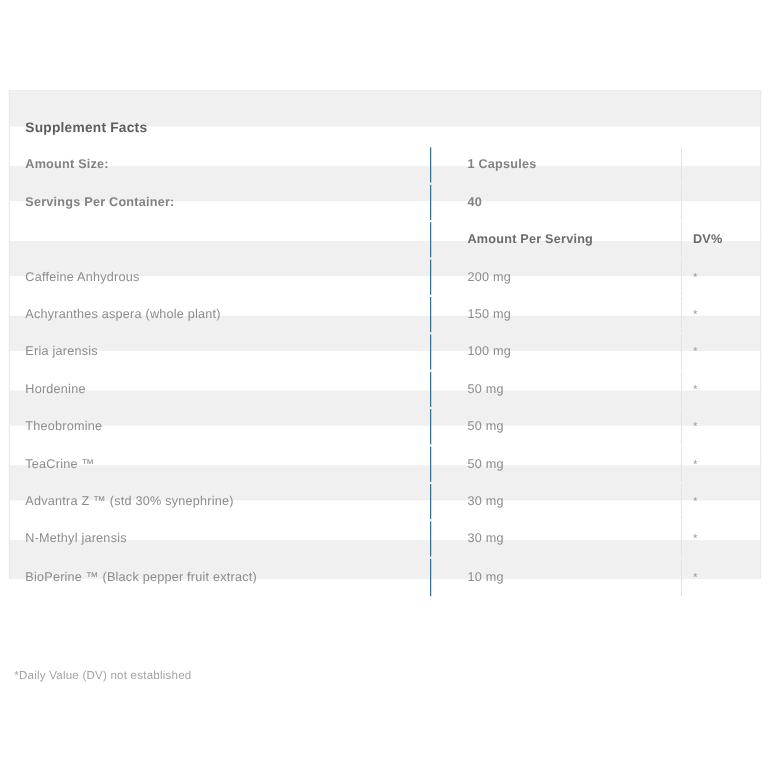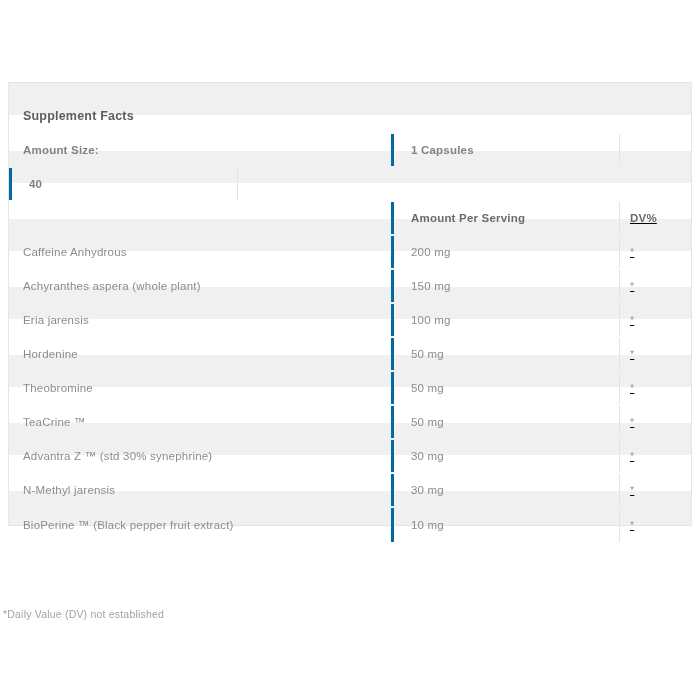--- a/index.html
+++ b/index.html
@@ -24,22 +24,22 @@
     align-items: center;
     height: 34px;
     border-bottom: 2px solid #ffffff;
     background: #ffffff;
   }
   .row:last-child { border-bottom: none; }
   .row.shade { background: #f0f0f0; }
 
   .cell { height: 100%; display: flex; align-items: center; margin-top: 34px; }
   .c-name  { width: 382px; padding-left: 14px; }
-  .c-amt   { width: 228px; padding-left: 17px; border-left: 3px solid #0369a1; }
-  .c-dv    { flex: 1; padding-left: 10px; border-left: 1px solid #e4e4e4; text-decoration: underline; }
+  .c-amt   { width: 228px; padding-left: 33px; border-left: 1px solid #0369a1; }
+  .c-dv    { flex: 1; padding-left: 10px; border-left: 1px solid #e4e4e4; }
   .row.full .cell { width: 100%; border-left: none; }
 
   .t {
     font-size: 11.5px;
     color: #8c8c8c;
     letter-spacing: 0.2px;
     white-space: nowrap;
   }
   .t-title {
     font-size: 12.5px;
@@ -52,21 +52,21 @@
     font-weight: 700;
     color: #6b6b6b;
     letter-spacing: 0.2px;
     text-align: right;
   }
   .t-serving { font-weight: 600; color: #828282; }
   .t-dv { font-size: 10.5px; color: #9c9c9c; }
 
   .footnote {
     position: absolute;
-    left: 3px; top: 608px;
+    left: 13px; top: 608px;
     font-size: 10.5px;
     color: #a3a3a3;
     letter-spacing: 0.2px;
     text-align: center;
   }
 </style>
 </head>
 <body>
 
 <div class="page">
@@ -83,20 +83,23 @@
       <div class="cell c-name">
         <span class="t t-serving">Amount Size:</span>
       </div>
       <div class="cell c-amt">
         <span class="t t-serving">1 Capsules</span>
       </div>
       <div class="cell c-dv"></div>
     </div>
 
     <div class="row shade">
+      <div class="cell c-name">
+        <span class="t t-serving">Servings Per Container:</span>
+      </div>
       <div class="cell c-amt">
         <span class="t t-serving">40</span>
       </div>
       <div class="cell c-dv"></div>
     </div>
 
     <div class="row">
       <div class="cell c-name"></div>
       <div class="cell c-amt">
         <span class="t t-head">Amount Per Serving</span>

